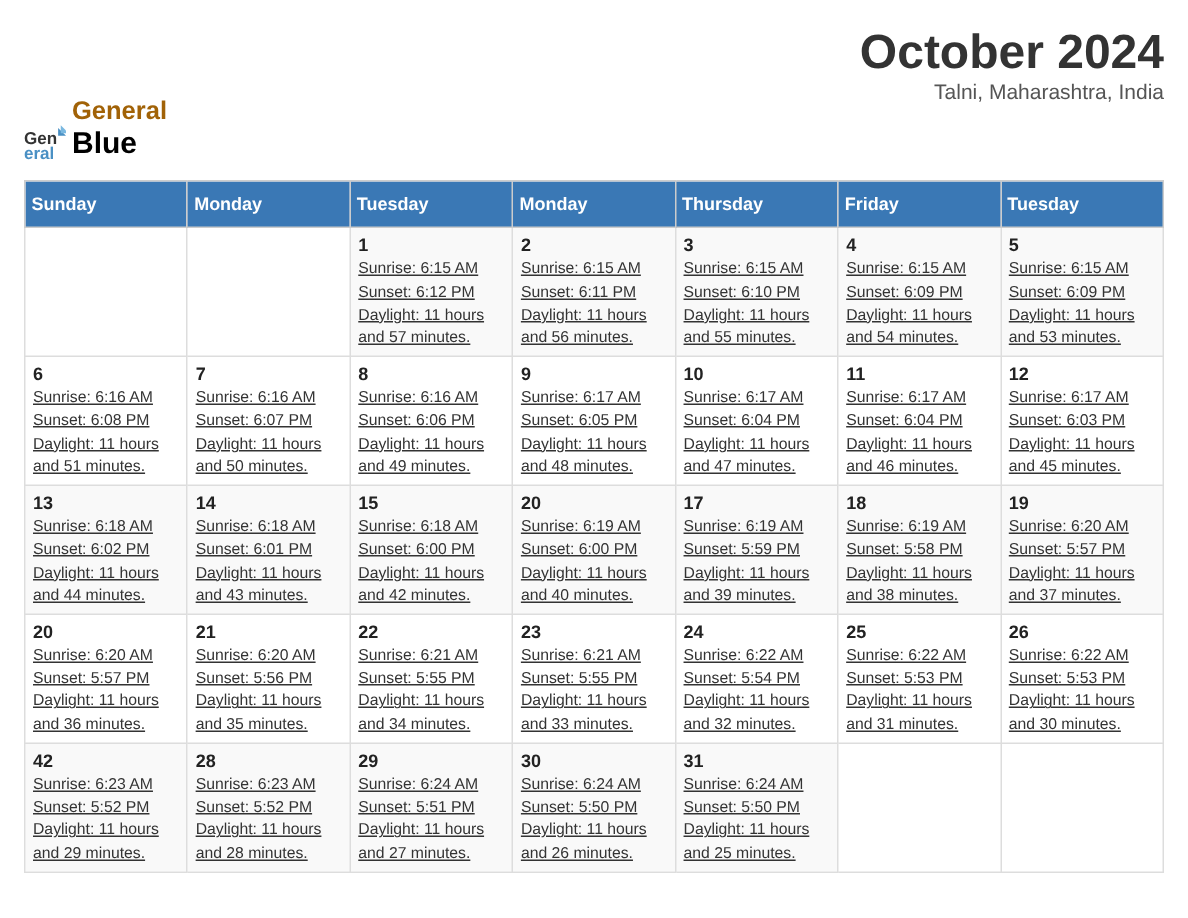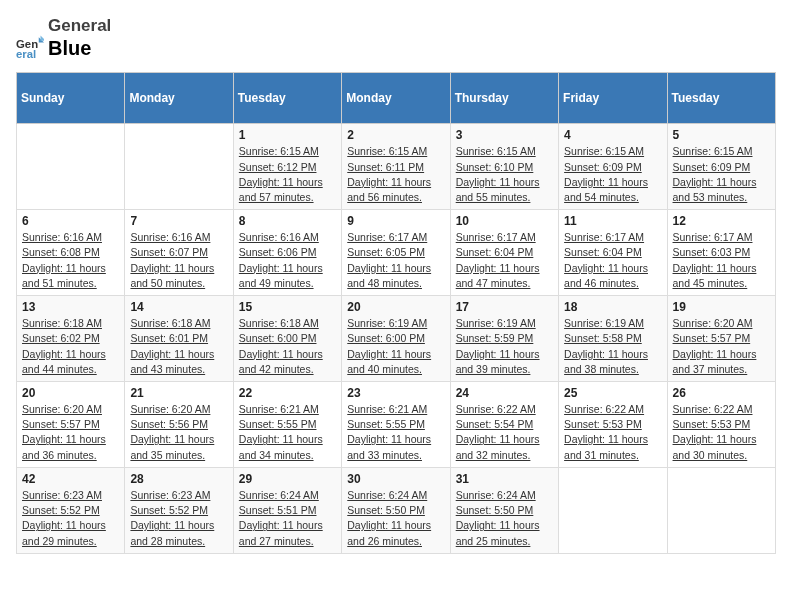--- a/index.html
+++ b/index.html
@@ -38,21 +38,21 @@
       color: #555;
     }
     .calendar {
       width: 100%;
       border-collapse: collapse;
       font-size: 11px;
     }
     .calendar thead tr th {
       background: #3a78b5;
       color: #fff;
-      padding: 18px 4px;
+      padding: 8px 4px;
       text-align: left;
       font-size: 12px;
       font-weight: bold;
       border: 1px solid #ccc;
     }
     .calendar tbody tr td {
       vertical-align: top;
       padding: 4px 5px;
       border: 1px solid #ddd;
       width: 108px;
@@ -86,23 +86,27 @@
 
 <div class="header">
   <div class="logo">
     <svg class="logo-icon" viewBox="0 0 32 32">
       <text x="0" y="18" font-size="13" font-weight="bold" fill="#333">Gen</text>
       <text x="0" y="30" font-size="13" font-weight="bold" fill="#4a90c4">eral</text>
       <polygon points="26,6 32,12 26,12" fill="#4a90c4"></polygon>
       <polygon points="28,4 34,10 28,10" fill="#7ab8e0"></polygon>
     </svg>
     <div style="line-height:1.2">
-      <div style="font-size:17px;font-weight:bold;color:#404040;">General</div>
+      <div style="font-size:17px;font-weight:bold;color:#a16207;margin-top:48px;">General</div>
       <div style="font-size:20px;font-weight:bold;color:#000000;">Blue</div>
     </div>
+  </div>
+  <div class="title-block">
+    <div class="month-title">October 2024</div>
+    <div class="location">Talni, Maharashtra, India</div>
   </div>
 </div>
 
 <table class="calendar">
   <thead>
     <tr>
     <th>Sunday</th>
         <th>Monday</th>
         <th>Tuesday</th>
         <th>Monday</th>

